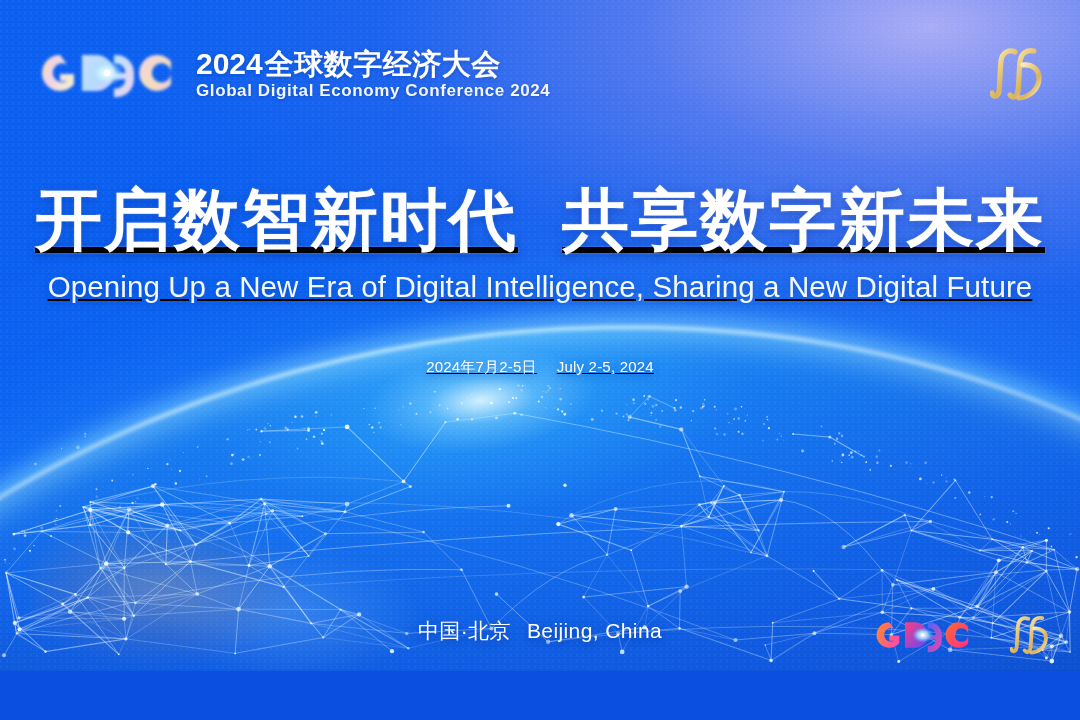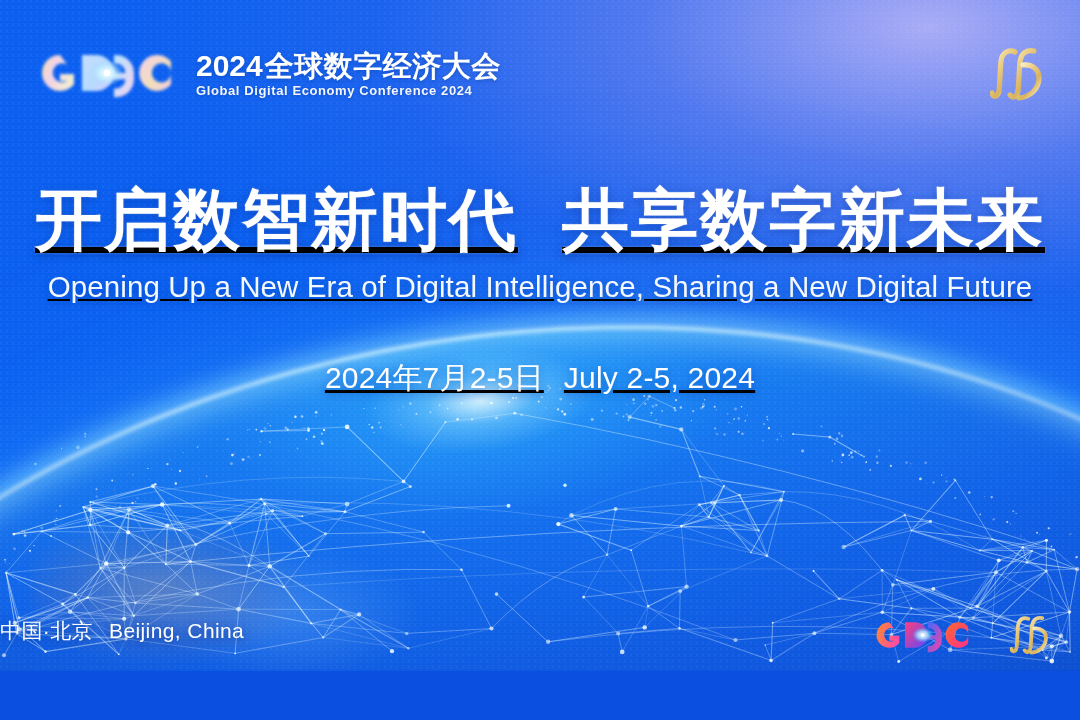--- a/index.html
+++ b/index.html
@@ -66,21 +66,21 @@
 
   .brand-left { position:absolute; left:30px; top:46px; display:flex; align-items:center; gap:14px; }
   .gdec-mark { width:152px; height:54px; position:relative; }
   .brand-left-text { display:flex; flex-direction:column; gap:3px; padding-top:1px; }
   .cn-title {
     font-size:29px; font-weight:700; color:#ffffff; letter-spacing:.5px; line-height:1;
     text-shadow:0 1px 4px rgba(10,40,120,0.35);
   }
   .cn-title .yr { font-size:30px; letter-spacing:0px; margin-right:2px; }
   .en-title {
-    font-size:13px; font-weight:700; color:#f2f6ff; letter-spacing:.6px; line-height:1;
+    font-size:17px; font-weight:700; color:#f2f6ff; letter-spacing:.6px; line-height:1;
     text-shadow:0 1px 3px rgba(10,40,120,0.35);
   }
 
   .brand-right { position:absolute; right:30px; top:45px; display:flex; align-items:center; gap:16px; }
   .ff-mark { width:60px; height:58px; }
   .brand-right-text { display:flex; flex-direction:column; gap:5px; }
   .dff-cn {
     font-size:30px; font-weight:700; color:#ffffff; letter-spacing:6px; line-height:1;
     text-shadow:0 1px 5px rgba(40,40,140,0.35);
   }
@@ -95,28 +95,28 @@
     font-size:67px; font-weight:700; color:#ffffff; line-height:1.02; letter-spacing:2px;
     white-space:nowrap;
     text-shadow:0 2px 10px rgba(8,48,150,0.45), 0 0 2px rgba(255,255,255,0.35);
   }
   .headline .gap { display:inline-block; width:44px; }
   .subhead {
     margin-top:16px; font-size:29.5px; font-weight:400; color:#f4f9ff; letter-spacing:.1px;
     white-space:nowrap; text-shadow:0 2px 8px rgba(8,48,150,0.40);
   }
   .dateline {
-    margin-top:54px; font-size:30px; font-weight:400; color:#ffffff; letter-spacing:.2px;
+    margin-top:54px; font-size:15px; font-weight:400; color:#ffffff; letter-spacing:.2px;
     text-shadow:0 2px 8px rgba(8,48,150,0.40);
   }
   .dateline .sep { display:inline-block; width:20px; }
 
   
   #location {
-    position:absolute; top:617px; left:0; right:0; z-index:8; 
+    position:absolute; top:617px; left:0; right:0; z-index:8; text-align:center;
     font-size:21px; color:#ffffff; letter-spacing:.4px;
     text-shadow:0 2px 9px rgba(5,35,120,0.55);
   }
   #location .sep { display:inline-block; width:16px; }
 
   
   #footer-logos {
     position:absolute; right:26px; bottom:14px; z-index:8;
     display:flex; align-items:center; gap:34px;
   }

